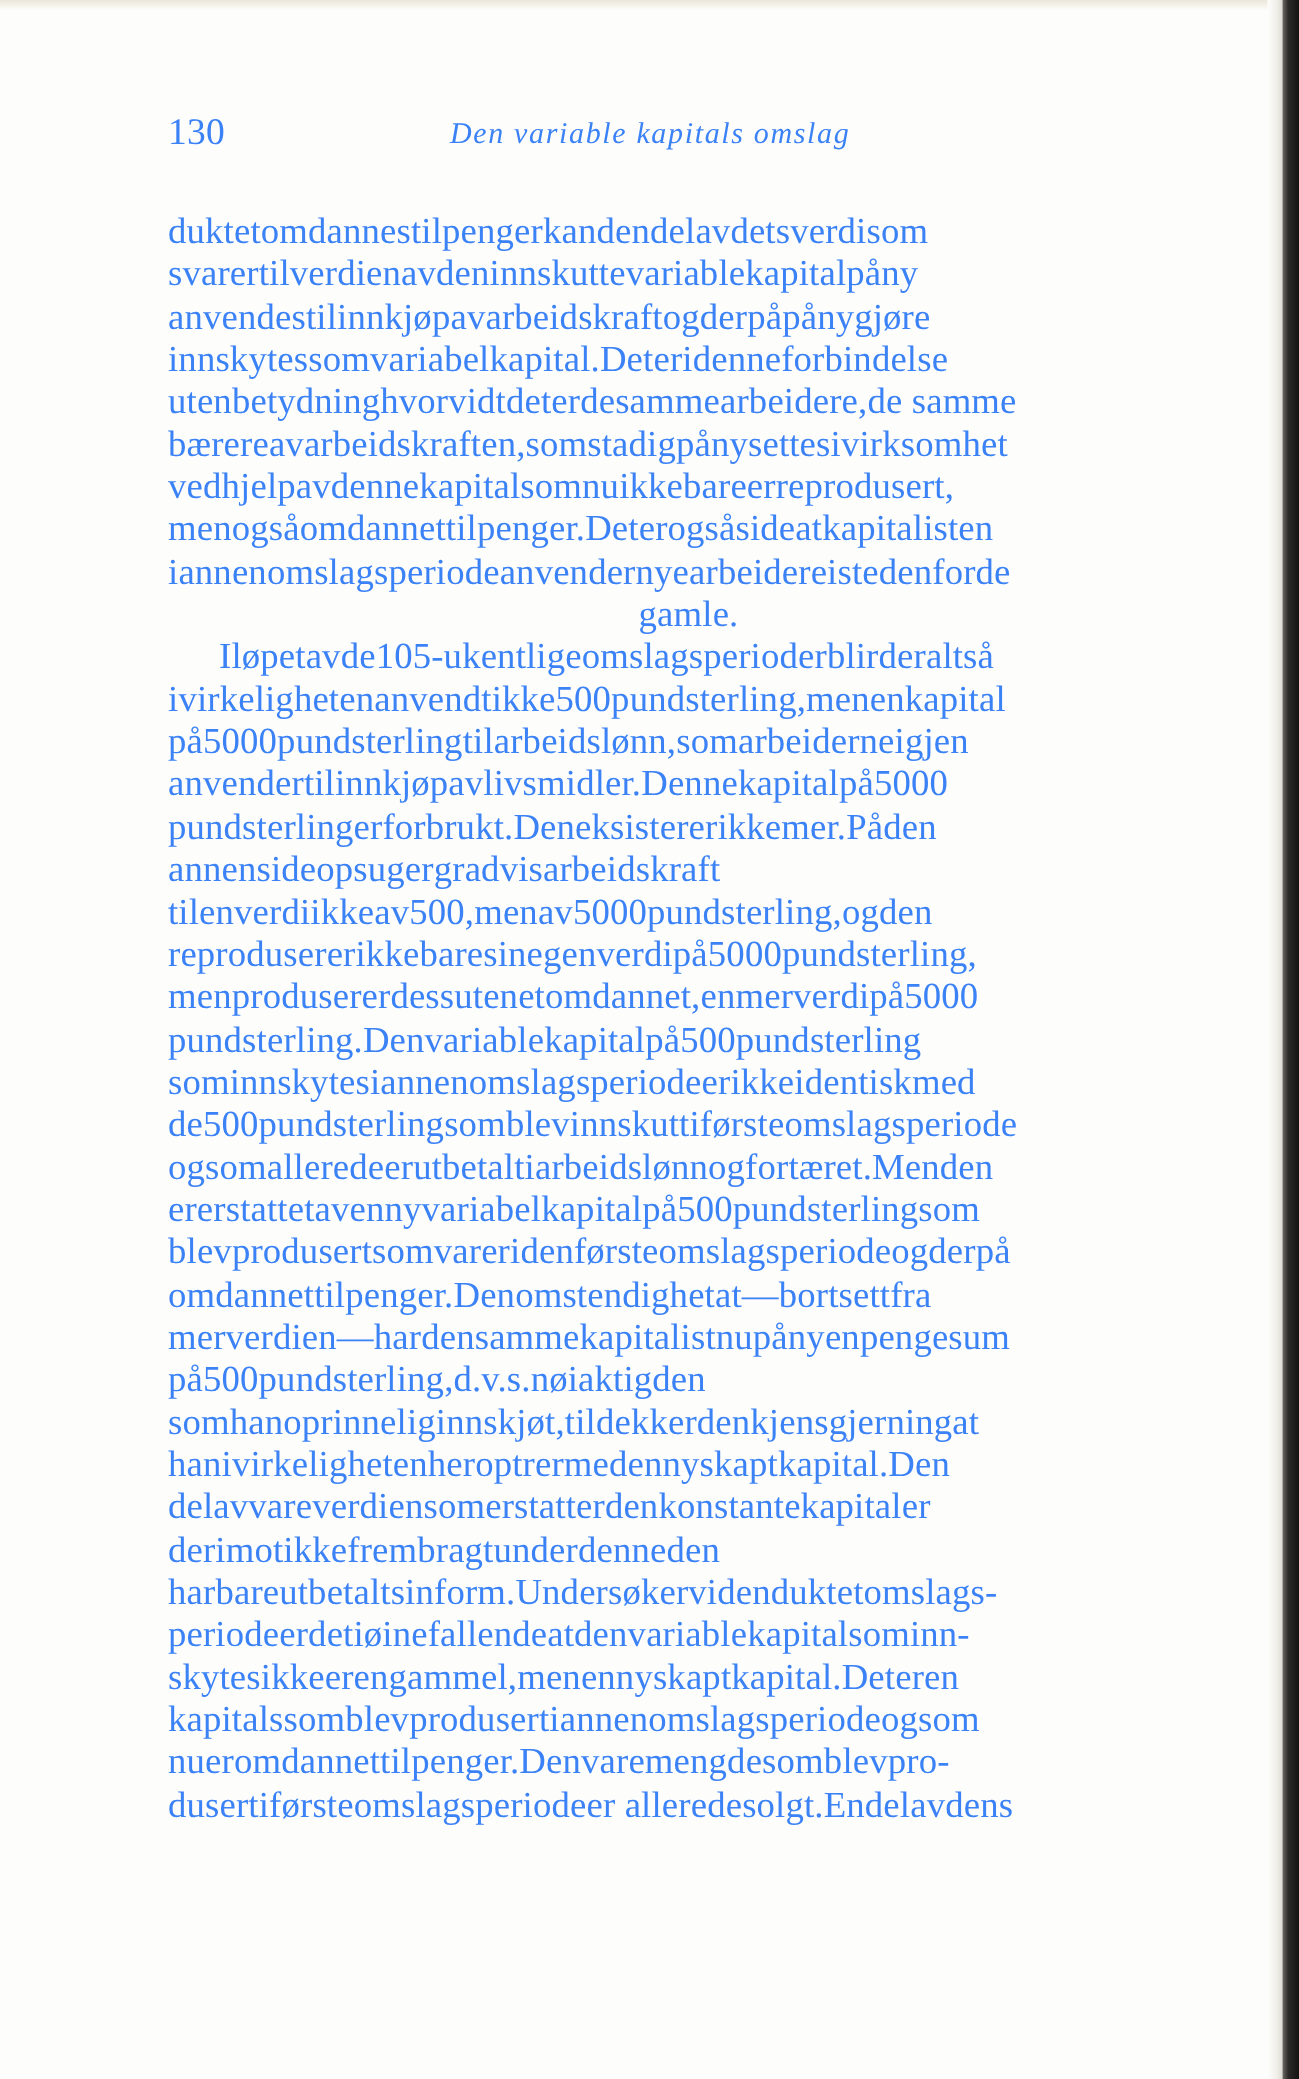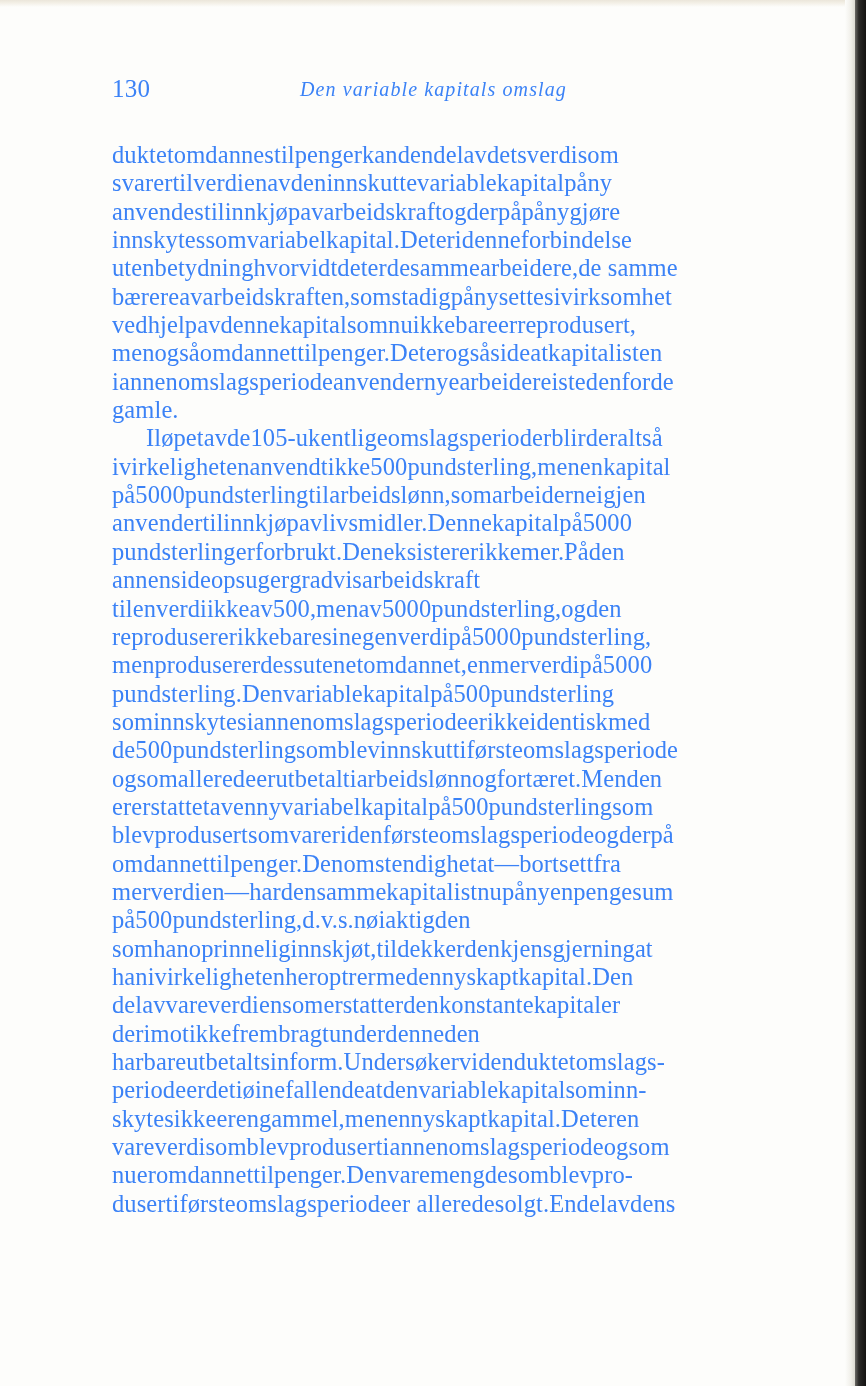--- a/index.html
+++ b/index.html
@@ -98,20 +98,21 @@
     justify-content: flex-start;
     width: 694px;
   }
   .line.just > span {
     white-space: pre;
   }
 
   
   .line.flush {
     display: block;
+    text-align: center;
   }
 
   
   .indent {
     padding-left: 34px;
   }
 </style>
 </head>
 <body>
 
@@ -517,21 +518,21 @@
           <span>gammel,</span>
           <span>men</span>
           <span>en</span>
           <span>nyskapt</span>
           <span>kapital.</span>
           <span>Det</span>
           <span>er</span>
           <span>en</span>
         </div>
         <div class="line just">
-          <span>vareverdi</span>
+          <span>kapitals</span>
           <span>som</span>
           <span>blev</span>
           <span>produsert</span>
           <span>i</span>
           <span>annen</span>
           <span>omslagsperiode</span>
           <span>og</span>
           <span>som</span>
         </div>
         <div class="line just">

